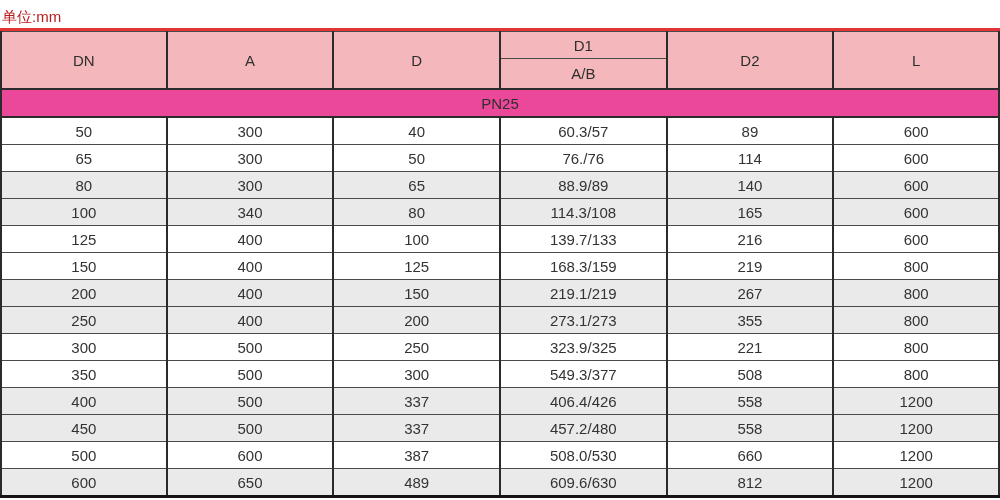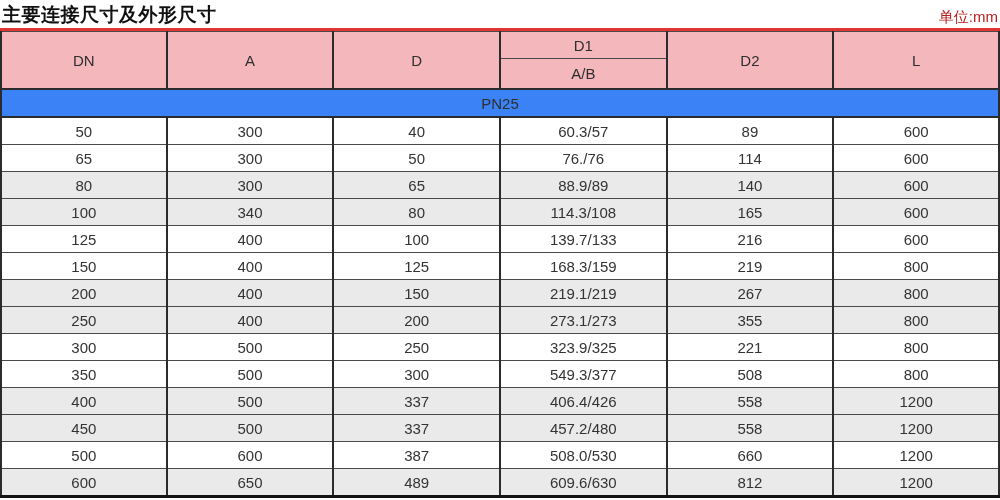--- a/index.html
+++ b/index.html
@@ -25,33 +25,32 @@
   .dim-table th,.dim-table td{
     text-align:center;vertical-align:middle;padding:0;
     font-size:15px;color:#333;font-weight:normal;
     border:1px solid #4a4a4a;
     border-left:2px solid #2b2b2b;border-right:2px solid #2b2b2b;
   }
   .dim-table thead th{background:#f4b8bc;color:#2e2e2e;}
   .dim-table thead tr.head-top th{height:26px;margin-left:47px;}
   .dim-table thead tr.head-sub th{height:29px;}
   .dim-table tr.group-row td{
-    background:#3b82f6;height:26px;color:#2e2e2e;
+    background:#ec4899;height:26px;color:#2e2e2e;
     border-top:2px solid #2b2b2b;border-bottom:2px solid #2b2b2b;
   }
   .dim-table tbody td{height:26px;background:#fff;}
   .dim-table tbody tr.shaded td{background:#eaeaea;margin-left:41px;}
 </style>
 </head>
 <body>
 
 <div class="page">
 
   <div class="header-bar">
-    <div class="page-title">主要连接尺寸及外形尺寸</div>
     <div class="unit-label">单位:mm</div>
   </div>
 
   <div class="red-line"></div>
 
   <table class="dim-table">
     <colgroup>
       <col style="width:16.6%">
         <col style="width:16.7%">
         <col style="width:16.7%">

